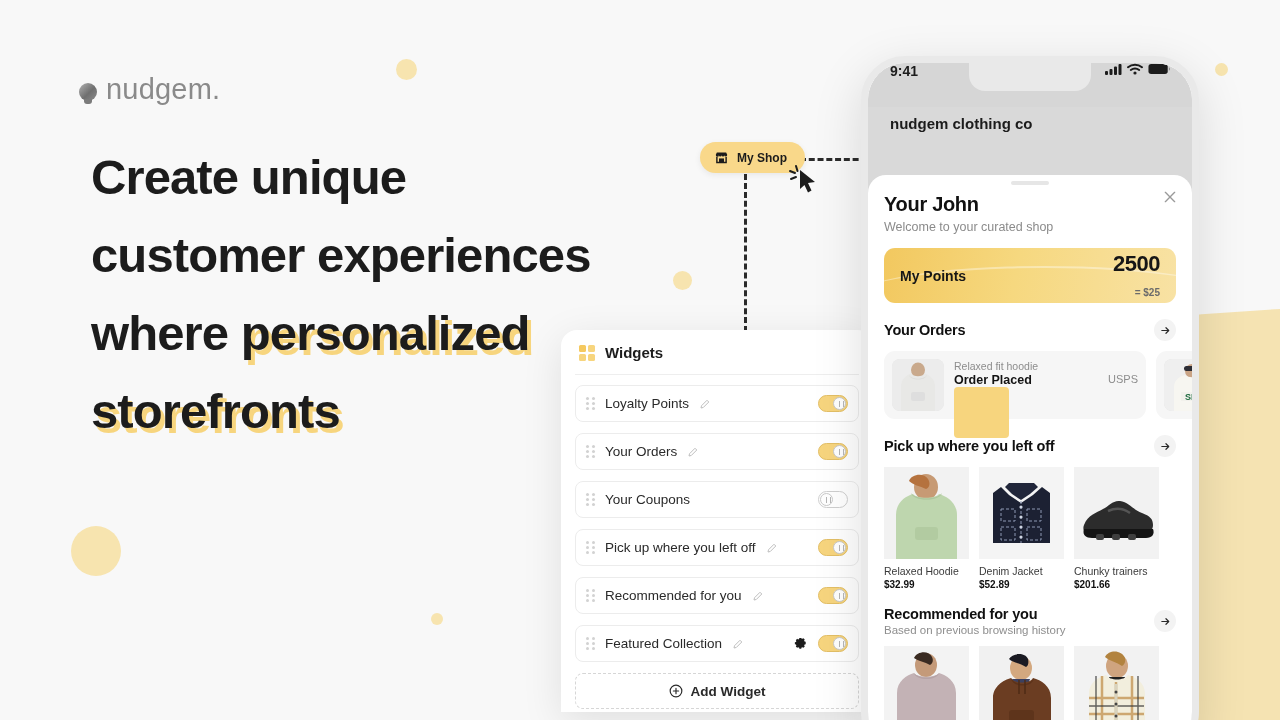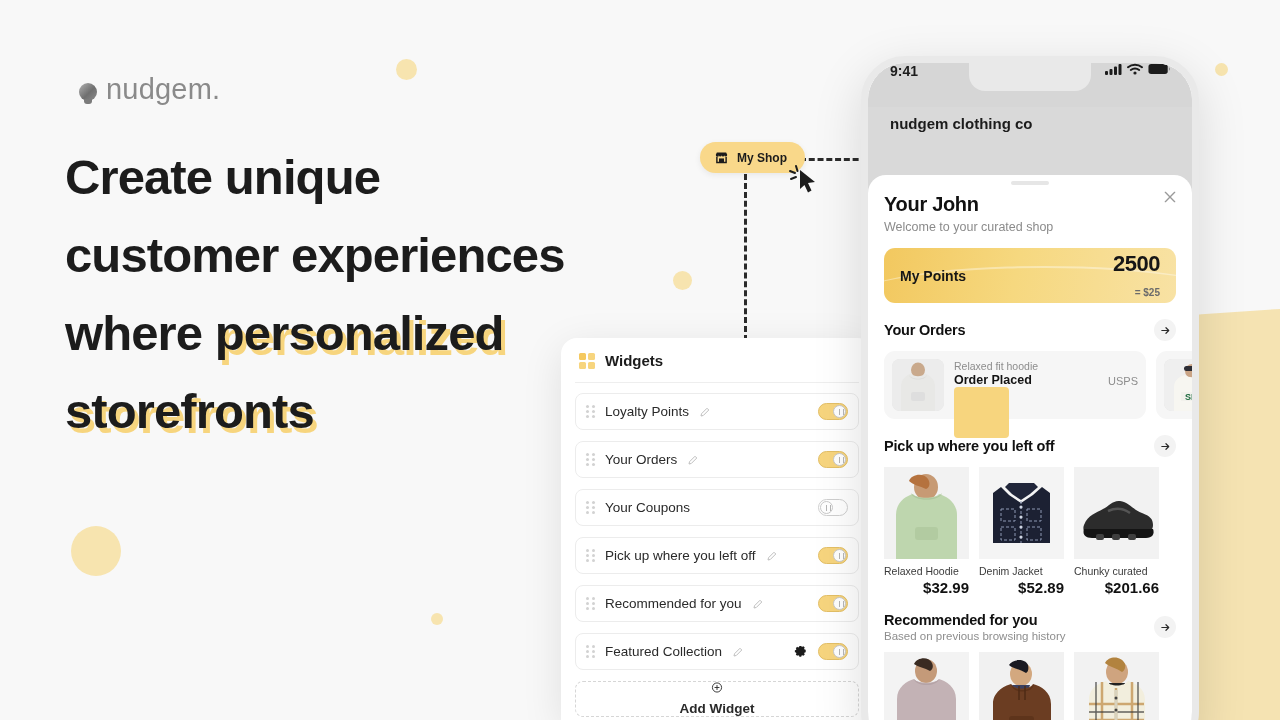--- a/index.html
+++ b/index.html
@@ -34,21 +34,21 @@
     position: relative; top: 2px;
   }
   .logo-mark::after {
     content:""; position:absolute; left:5px; bottom:-3px; width:8px; height:5px;
     background:#7b7b7b; border-radius: 0 0 3px 3px;
   }
   .logo-text { font-size: 29px; font-weight: 400; color: #8a8a8a; letter-spacing: .2px; }
 
   
   .headline {
-    position: absolute; left: 65px; top: 138px; width: 620px;
+    position: absolute; left: 91px; top: 138px; width: 620px;
     font-size: 49px; line-height: 78px; font-weight: 800; color: #1c1c1c;
     letter-spacing: -0.9px;
   }
   .hl-hi { position: relative; display: inline-block; color: #1c1c1c; text-shadow: 4px 5px 0 #f7d57e; }
 
   
   .dash-h {
     position: absolute; left: 800px; top: 158px; width: 120px; height: 0;
     border-top: 3px dashed #2b2b2b;
   }
@@ -63,21 +63,21 @@
     display: flex; align-items: center; gap: 8px;
     background: #f9d88a; border-radius: 20px;
     padding: 8px 18px 8px 14px;
     font-size: 12px; font-weight: 600; color: #1c1c1c;
     box-shadow: 0 2px 6px rgba(0,0,0,.07);
   }
   .cursor { position: absolute; left: 788px; top: 163px; width: 34px; height: 34px; }
 
   
   .widgets {
-    position: absolute; left: 561px; top: 338px; width: 312px; height: 382px;
+    position: absolute; left: 561px; top: 330px; width: 312px; height: 382px;
     background: #fff; border-radius: 16px 16px 0 0;
     box-shadow: 0 10px 40px rgba(0,0,0,.10);
     overflow: hidden;
   }
   .w-head { display:flex; align-items:center; gap:10px; padding: 14px 18px 13px; }
   .w-head-title { font-size: 15px; font-weight: 700; color:#1c1c1c; }
   .grid-icon { width: 16px; height: 16px; display:grid; grid-template-columns:1fr 1fr; grid-template-rows:1fr 1fr; gap:2px; }
   .grid-icon i { background:#f7d57e; border-radius:1.5px; display:block; }
   .grid-icon i:nth-child(1){ background:#f5c95f; }
   .w-sep { height:1px; background:#eee; margin: 0 14px; }
@@ -103,21 +103,21 @@
   .knob {
     position:absolute; top:1px; width:13px; height:13px; border-radius:50%;
     background:#fff; border:1px solid #c9c9c9;
   }
   .toggle.on .knob { right:1px; }
   .toggle.off .knob { left:1px; }
   .knob::after{ content:""; position:absolute; left:4.5px; top:3px; width:3px; height:6px; border-left:1px solid #b6b6b6; border-right:1px solid #b6b6b6; }
   .add-widget {
     margin: 2px 14px 0; height:36px; border:1.5px dashed #d6d6d6; border-radius:8px;
     display:flex; align-items:center; justify-content:center; gap:8px;
-    font-size:13.5px; font-weight:600; color:#2a2a2a;flex-direction:column;
+    font-size:13.5px; font-weight:600; color:#2a2a2a;
   }
 
   
   .phone {
     position:absolute; left:861px; top:56px; width:338px; height:700px;
     background:#fff; border-radius:44px;
     border:7px solid #e9e9e9;
     box-shadow: 0 14px 50px rgba(0,0,0,.13);
     overflow:hidden;
   }
@@ -161,31 +161,31 @@
   .sec-head { display:flex; align-items:center; justify-content:space-between; margin-top:16px; }
   .sec-title { font-size:14.5px; font-weight:800; color:#111; letter-spacing:-.2px; }
   .sec-sub { font-size:11.5px; color:#8e8e8e; margin-top:2px; }
   .arrow-btn { width:22px; height:22px; border-radius:50%; background:#f3f3f3; display:flex; align-items:center; justify-content:center; flex:none; }
 
   .orders { display:flex; gap:10px; margin-top:10px; }
   .order-card { background:#f6f6f6; border-radius:11px; padding:8px; display:flex; gap:10px; width:262px; flex:none; }
   .order-thumb { width:52px; height:52px; border-radius:8px; flex:none; background:#e3e3e3; overflow:hidden; }
   .order-body { flex:1; min-width:0; padding-top:1px; }
   .order-sub { font-size:10.5px; color:#8d8d8d; }
-  .order-row2 { display:flex; align-items:flex-end; justify-content:space-between; margin-top:1px; }
+  .order-row2 { display:flex; align-items:flex-start; justify-content:space-between; margin-top:1px; }
   .order-status { font-size:12.5px; font-weight:800; color:#131313; }
   .order-carrier { font-size:11px; color:#8d8d8d; }
   .progress { height:7px; border-radius:4px; background:#e3e3e3; margin-top:7px; overflow:hidden; }
   .progress > span { display:block; height:100%; background:#f7d57e; border-radius:4px; }
 
   .prods { display:flex; gap:10px; margin-top:10px; }
   .prod { width:85px; flex:none; }
   .prod-img { width:85px; height:92px; border-radius:9px; background:#f1f1f1; overflow:hidden; position:relative; }
   .prod-name { font-size:10.5px; color:#3a3a3a; margin-top:6px; white-space:nowrap; }
-  .prod-price { font-size:15px; font-weight:800; color:#111; margin-top:2px;text-align:right; }
+  .prod-price { font-size:10px; font-weight:800; color:#111; margin-top:2px; }
 
   svg { display:block; }
 </style>
 </head>
 <body>
 
 <div id="stage">
 
   <div class="blob"></div>
   <div class="dot dot-a"></div>
@@ -476,21 +476,21 @@
             <div class="prod"><span class="prod-img"><svg viewBox="0 0 85 92">
                   <rect width="85" height="92" fill="#f2f2f2"></rect>
                   <path d="M10 58c4-10 12-12 19-16 6-3 10-9 17-8 9 1 13 9 22 12 8 3 11 6 11 12 0 5-3 8-10 8H16c-5 0-8-3-6-8z" fill="#2c2c2c"></path>
                   <path d="M10 62h69c2 5-1 9-7 9H18c-6 0-10-3-8-9z" fill="#141414"></path>
                   <g fill="#3f3f3f">
                     <rect x="22" y="67" width="8" height="6" rx="2"></rect>
                     <rect x="38" y="67" width="8" height="6" rx="2"></rect>
                     <rect x="54" y="67" width="8" height="6" rx="2"></rect>
                   </g>
                   <path d="M34 44c7-3 15-3 22 2" stroke="#555" stroke-width="2.5" fill="none"></path>
-                </svg></span><span class="prod-name" style="display:block">Chunky curated</span><span class="prod-price" style="display:block">$201.66</span></div>
+                </svg></span><span class="prod-name" style="display:block">Chunky trainers</span><span class="prod-price" style="display:block">$201.66</span></div>
           </div>
 
         <div class="sec-head">
           <div>
             <div class="sec-title">Recommended for you</div>
             <div class="sec-sub">Based on previous browsing history</div>
           </div>
           <div class="arrow-btn">
             <svg width="11" height="11" viewBox="0 0 24 24">
               <path d="M4 12h15M13 6l6 6-6 6" fill="none" stroke="#2a2a2a" stroke-width="2.6" stroke-linecap="round" stroke-linejoin="round"></path>

